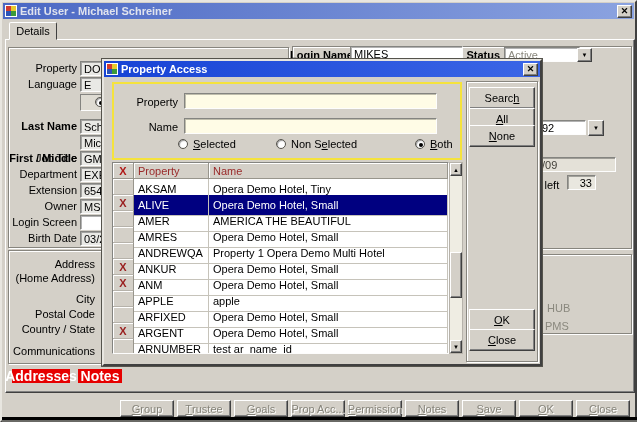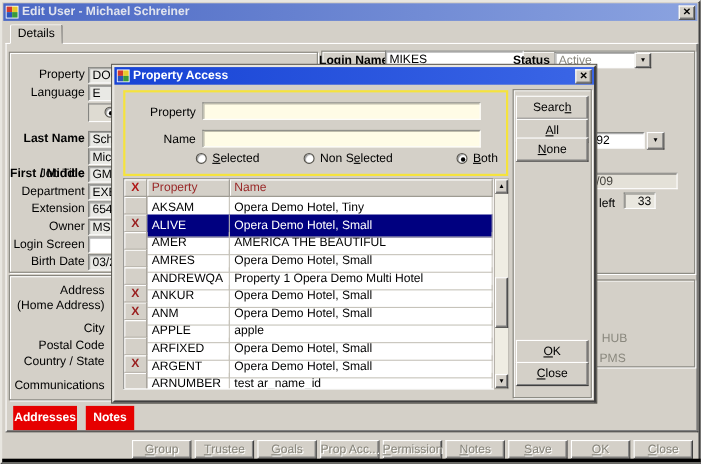--- a/index.html
+++ b/index.html
@@ -48,22 +48,22 @@
   }
   .rcirc.on::after{content:"";position:absolute;left:3px;top:3px;width:4px;height:4px;border-radius:50%;background:#000;}
   .btn{
     background:#d4d0c8;border:1px solid;border-color:#fff #404040 #404040 #fff;
     box-shadow:inset -1px -1px 0 #808080;
     display:flex;align-items:center;justify-content:center;white-space:nowrap;
   }
   .btn.disabled{color:#86847a;text-shadow:1px 1px 0 #fff;}
   .u{text-decoration:underline;}
   .redbtn{
-    position:absolute;height:22px;background:#e60000;color:#fff;font-weight:bold;
-    display:flex;align-items:center;justify-content:center;font-size:11px;
+    position:absolute;height:14px;background:#e60000;color:#fff;font-weight:bold;
+    display:flex;align-items:center;justify-content:center;font-size:14px;
   }
   .frag{position:absolute;white-space:nowrap;}
   .gray{color:#8a887e;}
   
   #pa-dialog{
     position:absolute;left:100px;top:57px;width:440px;height:307px;background:#d4d0c8;
     border:2px solid;border-color:#e8e6e0 #404040 #404040 #e8e6e0;
     box-shadow:0 0 0 1px #55534c;z-index:10;
   }
   #pa-titlebar{left:0;top:0;right:0;height:16px;background:linear-gradient(to right,#1743d5,#3b66e6);}
@@ -179,21 +179,21 @@
       <div class="btn disabled" style="position: absolute; left: 460px; top: 398px; width: 54px; height: 17px;"><span class="u">S</span>ave</div>
       <div class="btn disabled" style="position: absolute; left: 517px; top: 398px; width: 54px; height: 17px;"><span class="u">O</span>K</div>
       <div class="btn disabled" style="position: absolute; left: 574px; top: 398px; width: 54px; height: 17px;"><span class="u">C</span>lose</div>
     </div>
 
   <div class="rbox">
     <span class="rcirc on" style="position:absolute;left:14px;top:2px;"></span>
   </div>
 
   <div class="frag" style="left:288px;top:47px;width:57px;text-align:right;font-weight:bold;">Login Name</div>
-  <div class="field" style="left:348px;top:44px;width:126px;background:#fff;">MIKES</div>
+  <div class="field" style="left:348px;top:44px;width:113px;background:#fff;">MIKES</div>
   <div class="frag" style="left:455px;top:47px;width:43px;text-align:right;font-weight:bold;">Status</div>
   <div class="field" style="left:502px;top:45px;width:76px;background:#ffffff;color:#8a887e;">Active</div>
   <span class="btn combo-btn" style="left:575px;top:46px;">
       <span>▼</span>
     </span>
 
   <div class="field" style="left:536px;top:118px;width:48px;background:#fff;">92</div>
   <span class="btn combo-btn" style="left:586px;top:118px;width:16px;height:16px;">
       <span>▼</span>
     </span>

